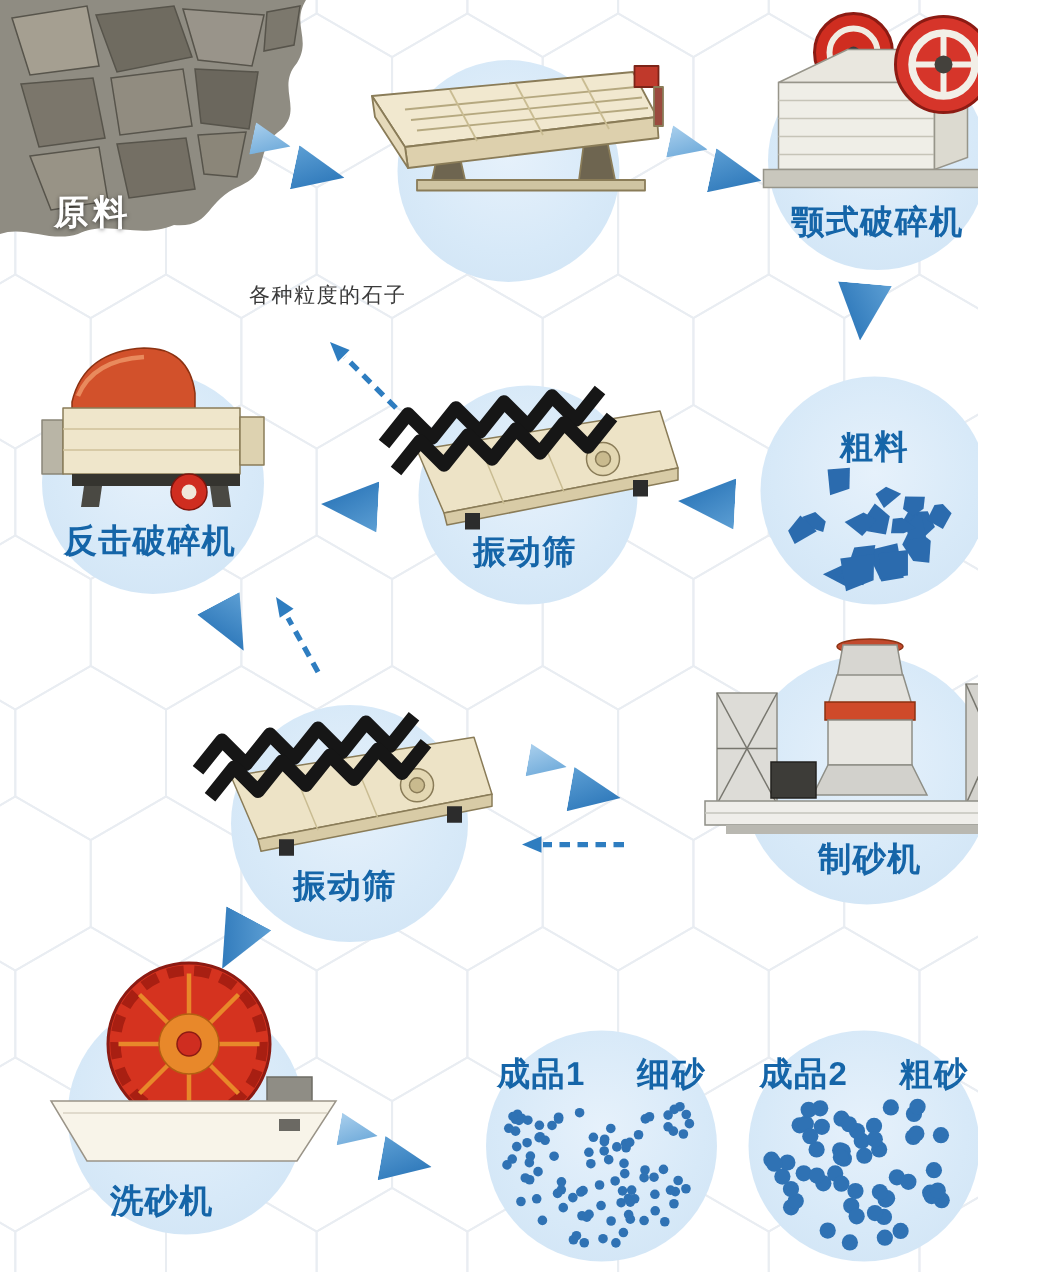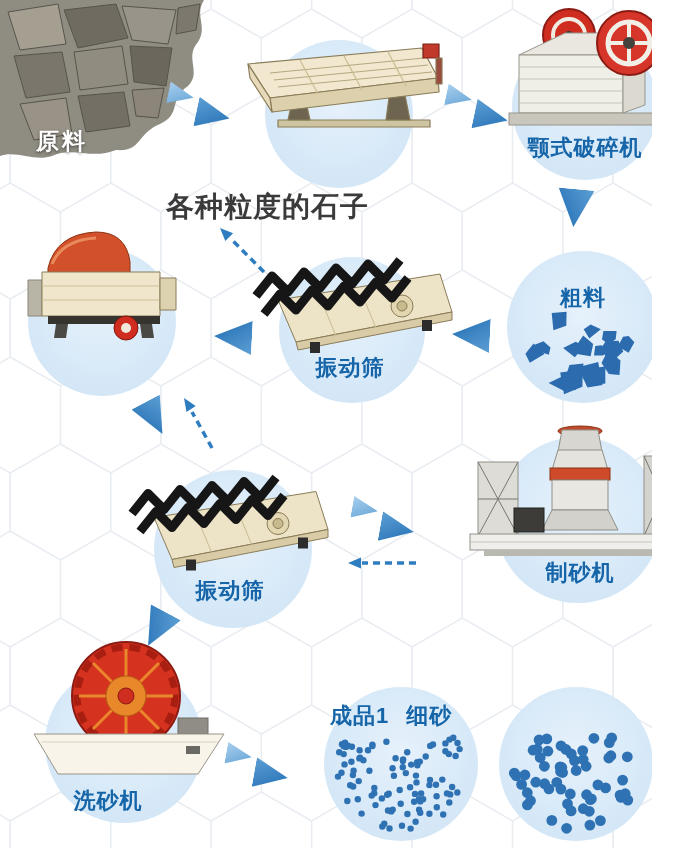--- a/index.html
+++ b/index.html
@@ -7,22 +7,22 @@
   body{font-family:"Liberation Sans","DejaVu Sans",sans-serif}
   .stage{position:relative;width:652px;height:848px;background:#fff;overflow:hidden}
   .bg{position:absolute;left:0;top:0;z-index:0}
   .circle{position:absolute;border-radius:50%;overflow:hidden;z-index:1;
           background:radial-gradient(circle at 50% 42%, #e6f1fb 0%, #d7e9f8 58%, #cfe3f4 100%)}
   .circle svg{position:absolute;left:0;top:0}
   .machine{position:absolute;z-index:2}
   .machine svg{display:block}
   .label{position:absolute;z-index:4;color:#1565a8;font-weight:bold;font-size:22px;
          text-align:center;letter-spacing:1px;white-space:nowrap}
-  .product-label{display:flex;gap:17px;justify-content:flex-start}
-  .annotation{position:absolute;z-index:4;color:#3a3a3a;font-weight:700;font-size:28px;letter-spacing:1px;white-space:nowrap}
+  .product-label{display:flex;gap:34px;justify-content:center}
+  .annotation{position:absolute;z-index:4;color:#3a3a3a;font-weight:400;font-size:14px;letter-spacing:1px;white-space:nowrap}
   .tri{position:absolute;z-index:3;clip-path:polygon(0 0,100% 50%,0 100%)}
   .tri.light{background:linear-gradient(150deg,#a9cfed,#5d9fd4)}
   .tri.dark{background:linear-gradient(150deg,#5d9fd4,#1f6cb2)}
   .dashed{position:absolute;z-index:3}
   .raw{position:absolute;left:0;top:0;z-index:2;width:220px;height:170px}
   .raw-label{position:absolute;left:36px;top:126px;z-index:3;color:#fff;font-weight:bold;
              font-size:23px;letter-spacing:3px;text-shadow:0 1px 3px rgba(0,0,0,.55)}
 </style>
 </head>
 <body>
@@ -471,27 +471,32 @@
       <circle cx="98" cy="56" r="8" fill="#cf2d20" stroke="#8c1b13"></circle>
       <polygon points="6,94 196,94 170,134 30,134" fill="#f8f4e9" stroke="#9a9488"></polygon>
       <line x1="14" y1="102" x2="190" y2="102" stroke="#d8d2c2"></line>
       <rect x="158" y="106" width="14" height="8" fill="#6b6963"></rect>
     </svg>
   </div>
 
   <div class="label" style="left:533px;top:283px;width:100px">粗料</div>
   <div class="label" style="left:510px;top:133px;width:150px">颚式破碎机</div>
   <div class="label" style="left:290px;top:353px;width:120px">振动筛</div>
+  <div class="label" style="left:25px;top:346px;width:150px">反击破碎机</div>
   <div class="label" style="left:170px;top:576px;width:120px">振动筛</div>
   <div class="label" style="left:520px;top:558px;width:120px">制砂机</div>
   <div class="label" style="left:48px;top:786px;width:120px">洗砂机</div>
 
   <div class="label product-label" style="left:330px;top:701px;width:142px">
     <span>成品1</span>
     <span>细砂</span>
+  </div>
+  <div class="label product-label" style="left:505px;top:701px;width:142px">
+    <span>成品2</span>
+    <span>粗砂</span>
   </div>
 
   <div class="annotation" style="left:166px;top:188px">各种粒度的石子</div>
 
   <div class="tri light" style="left:168px;top:84px;width:26px;height:22px;transform:rotate(12deg)"></div>
   <div class="tri dark" style="left:196px;top:100px;width:34px;height:30px;transform:rotate(12deg)"></div>
 
   <div class="tri light" style="left:446px;top:86px;width:26px;height:22px;transform:rotate(12deg)"></div>
   <div class="tri dark" style="left:474px;top:102px;width:34px;height:30px;transform:rotate(12deg)"></div>
 

